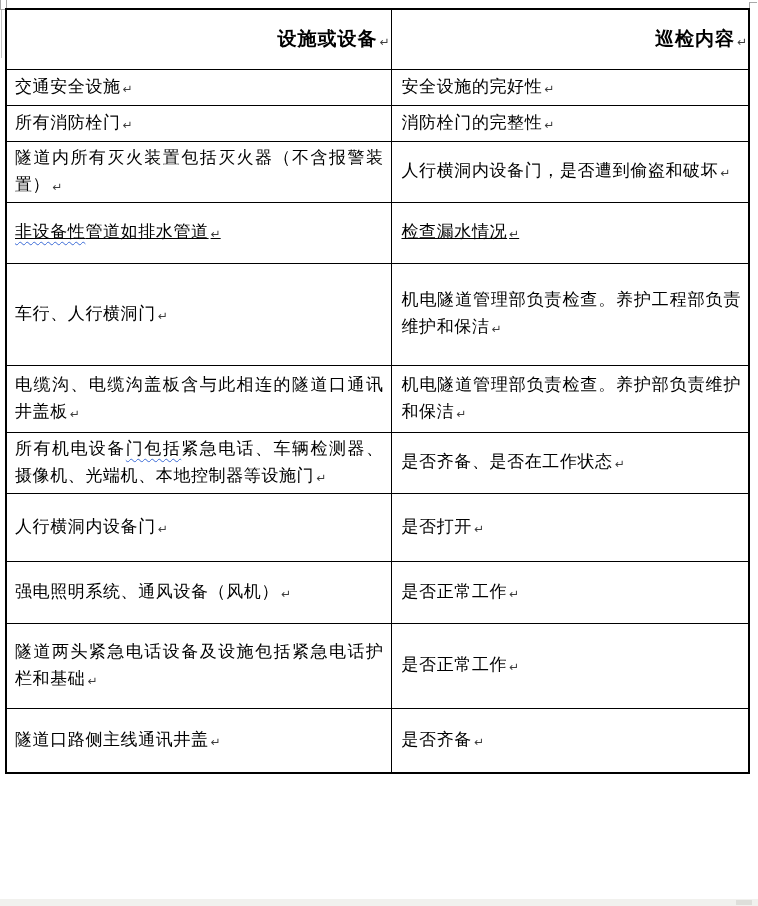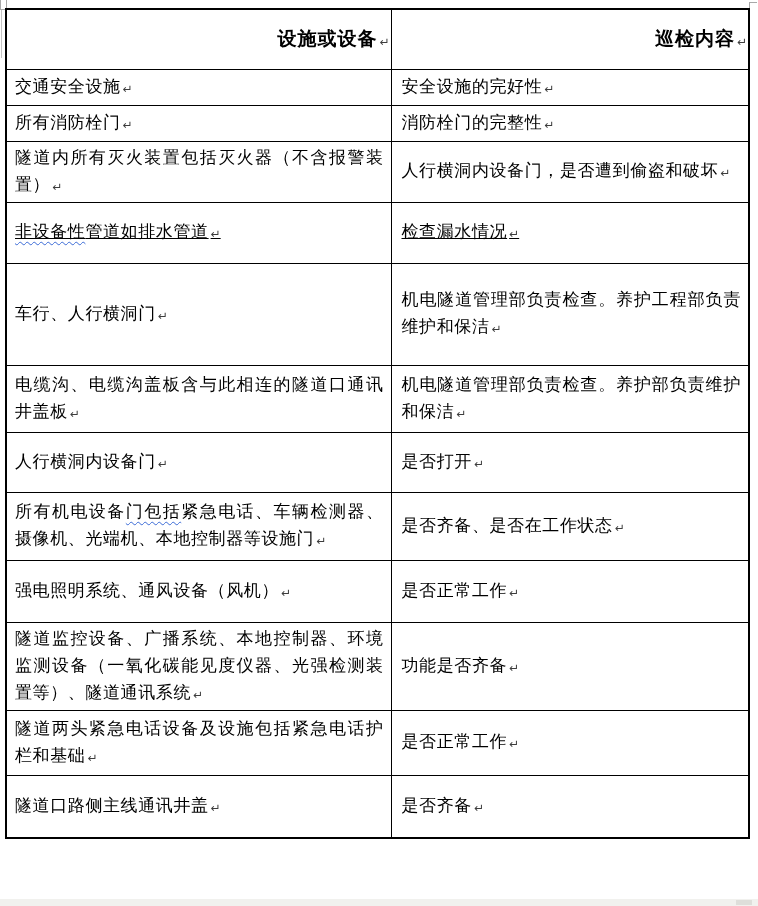--- a/index.html
+++ b/index.html
@@ -125,38 +125,34 @@
     <td class="c1"><span class="celltext"><span>车行、人行横洞门</span><span class="pilcrow">↵</span></span></td>
     <td class="c2"><span class="celltext"><span>机电隧道管理部负责检查。养护工程部负责维护和保洁</span><span class="pilcrow">↵</span></span></td>
   </tr>
 
   <tr>
     <td class="c1"><span class="celltext"><span>电缆沟、电缆沟盖板含与此相连的隧道口通讯井盖板</span><span class="pilcrow">↵</span></span></td>
     <td class="c2"><span class="celltext"><span>机电隧道管理部负责检查。养护部负责维护和保洁</span><span class="pilcrow">↵</span></span></td>
   </tr>
 
   <tr>
-    <td class="c1"><span class="celltext"><span>人行横洞内设备门</span><span class="pilcrow">↵</span></span></td>
-    <td class="c2"><span class="celltext"><span>是否打开</span><span class="pilcrow">↵</span></span></td>
+    <td class="c1"><span class="celltext"><span>所有机电设备</span><span class="squiggle">门包括</span><span>紧急电话、车辆检测器、摄像机、光端机、本地控制器等设施门</span><span class="pilcrow">↵</span></span></td>
+    <td class="c2"><span class="celltext"><span>是否齐备、是否在工作状态</span><span class="pilcrow">↵</span></span></td>
   </tr>
 
   <tr>
-    <td class="c1"><span class="celltext"><span>所有机电设备</span><span class="squiggle">门包括</span><span>紧急电话、车辆检测器、摄像机、光端机、本地控制器等设施门</span><span class="pilcrow">↵</span></span></td>
-    <td class="c2"><span class="celltext"><span>是否齐备、是否在工作状态</span><span class="pilcrow">↵</span></span></td>
+    <td class="c1"><span class="celltext"><span>人行横洞内设备门</span><span class="pilcrow">↵</span></span></td>
+    <td class="c2"><span class="celltext"><span>是否打开</span><span class="pilcrow">↵</span></span></td>
   </tr>
 
   <tr>
     <td class="c1"><span class="celltext"><span>强电照明系统、通风设备（风机）</span><span class="pilcrow">↵</span></span></td>
     <td class="c2"><span class="celltext"><span>是否正常工作</span><span class="pilcrow">↵</span></span></td>
   </tr>
 
-  <tr>
-    <td class="c1"><span class="celltext"><span>隧道监控设备、广播系统、本地控制器、环境监测设备（一氧化碳能见度仪器、光强检测装置等）、隧道通讯系统</span><span class="pilcrow">↵</span></span></td>
-    <td class="c2"><span class="celltext"><span>功能是否齐备</span><span class="pilcrow">↵</span></span></td>
-  </tr>
 
 
   <tr>
     <td class="c1"><span class="celltext"><span>隧道两头紧急电话设备及设施包括紧急电话护栏和基础</span><span class="pilcrow">↵</span></span></td>
     <td class="c2"><span class="celltext"><span>是否正常工作</span><span class="pilcrow">↵</span></span></td>
   </tr>
 
   <tr>
     <td class="c1"><span class="celltext"><span>隧道口路侧主线通讯井盖</span><span class="pilcrow">↵</span></span></td>
     <td class="c2"><span class="celltext"><span>是否齐备</span><span class="pilcrow">↵</span></span></td>

